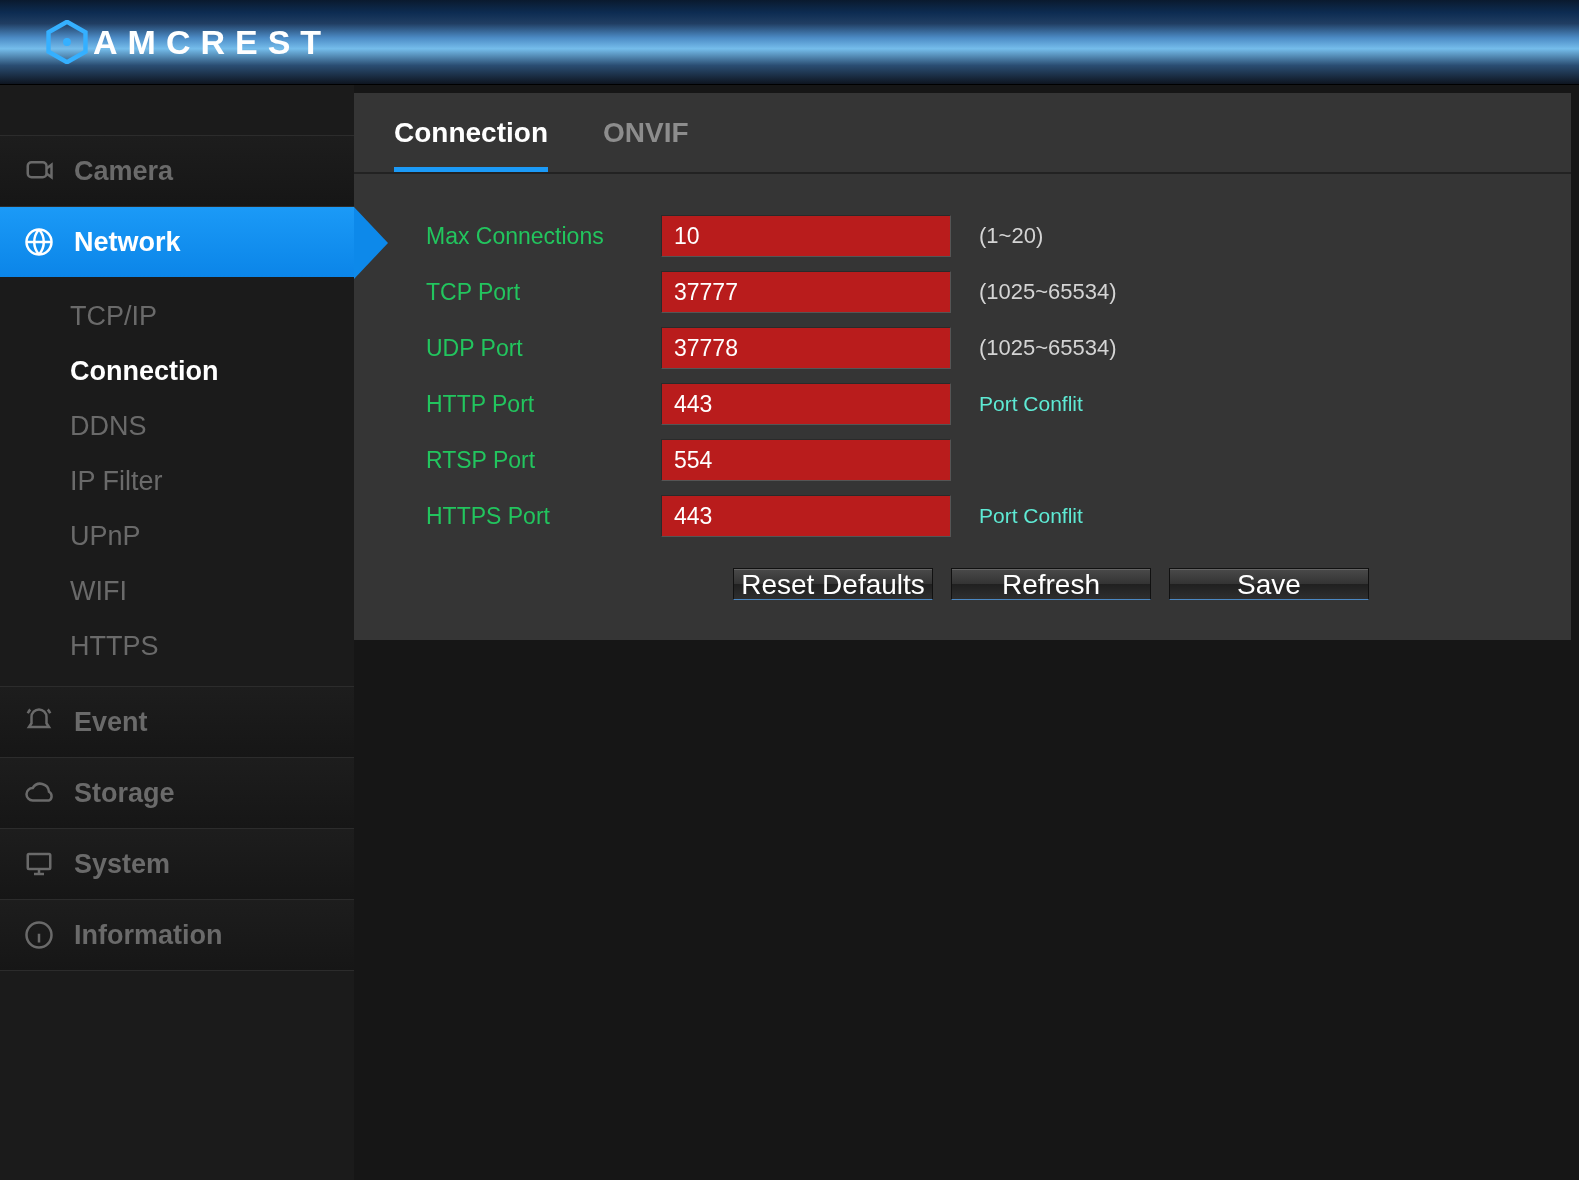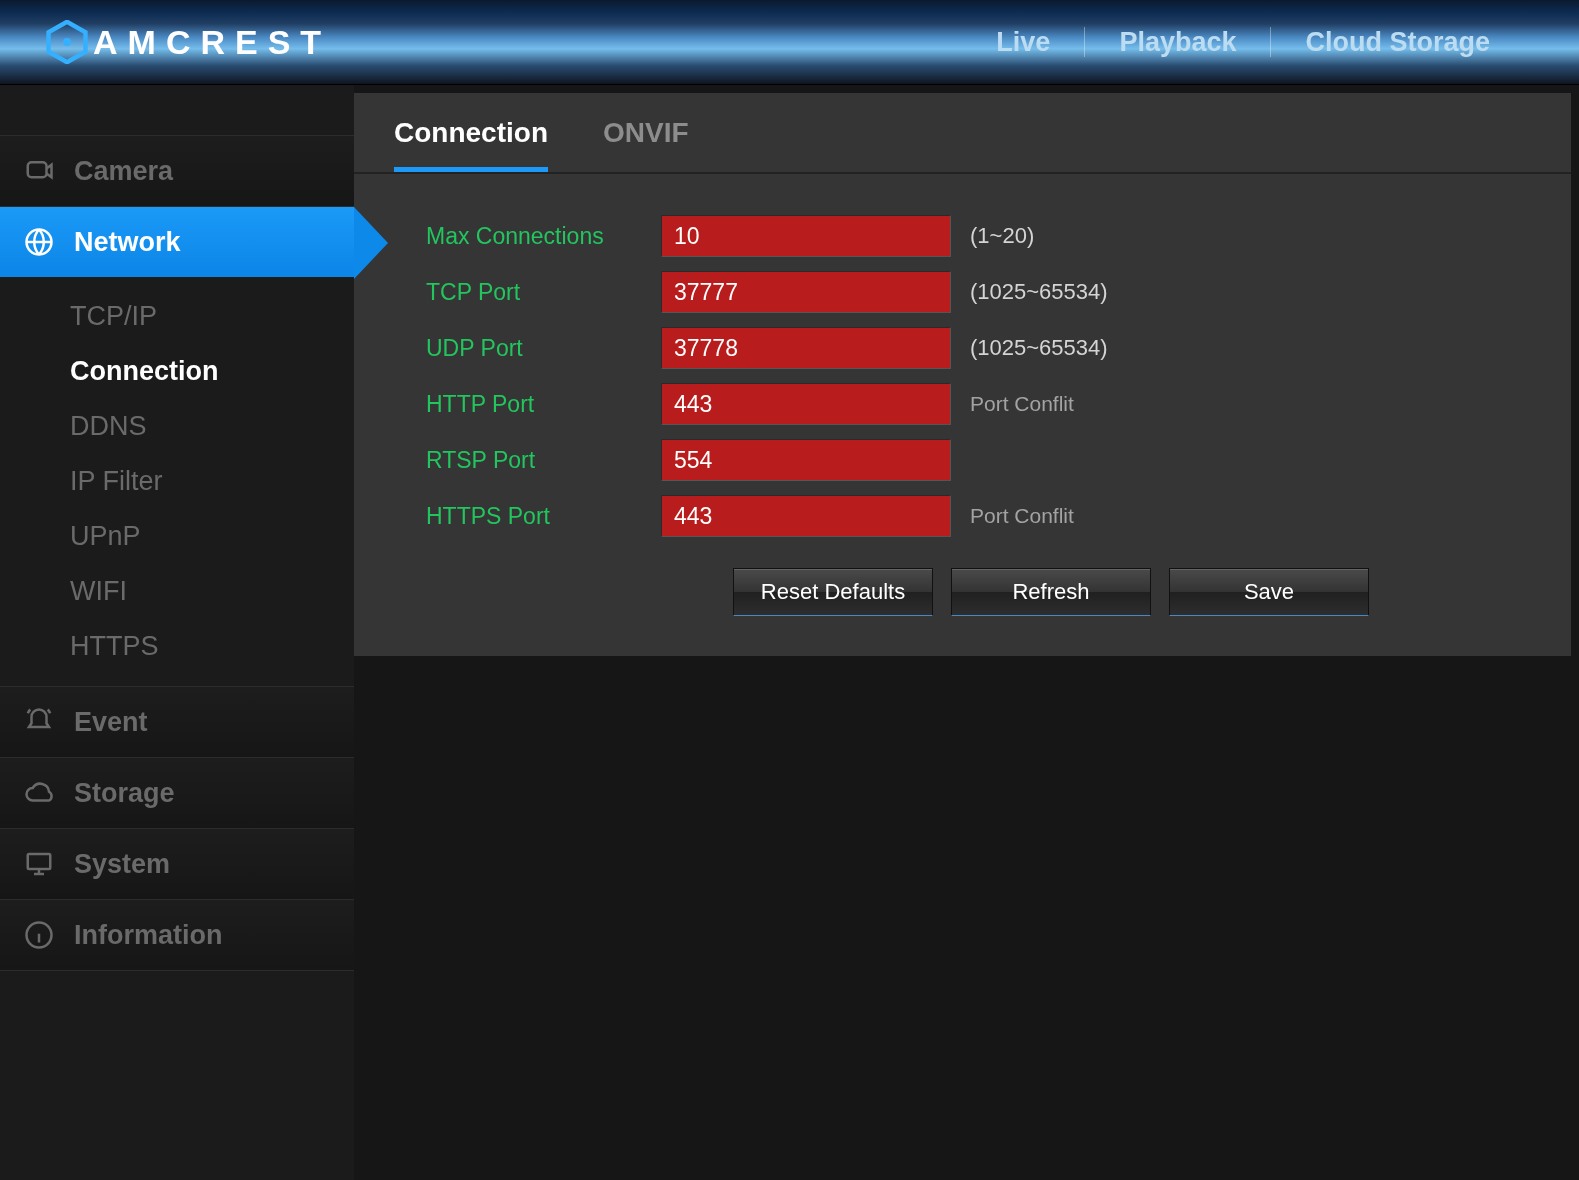--- a/index.html
+++ b/index.html
@@ -61,52 +61,45 @@
   .tabstrip { height:2px; background:#222; }
 
   .form { padding:34px 0 0 72px; }
   .form-row { display:flex; align-items:center; height:56px; font-size:23px; }
   .form-label { width:235px; color:#22c55e; }
   .form-input {
     width:290px; height:42px; background:#b91c1c;
     border:1px solid #555; border-top-color:#2a2a2a; border-left-color:#2a2a2a;
     color:#fff; font-size:23px; padding:0 12px; outline:none;
   }
-  .form-hint { margin-left:19px; color:#d4d4d4; font-size:22px; }
-  .form-hint.err { color:#a3a3a3; font-size:21px; }
+  .form-hint { margin-left:28px; color:#d4d4d4; font-size:22px; }
+  .form-hint.err { color:#5eead4; font-size:21px; }
 
   .btn-row { display:flex; gap:18px; padding:24px 0 0 307px; }
   .btn {
-    width:200px; height:48px;
+    width:200px; height:32px;
     background:linear-gradient(to bottom,#4a4a4a 0%,#333 50%,#202020 51%,#2e2e2e 100%);
     border:1px solid #111; border-bottom-color:#4b87c1;
     box-shadow:inset 0 1px 0 rgba(255,255,255,.15);
-    color:#fff; font-size:22px; cursor:pointer;
+    color:#fff; font-size:28px; cursor:pointer;
   }
 </style>
 </head>
 <body>
 
 <div class="header">
   <div class="logo-wrap">
     <span class="logo-icon">
       <svg viewBox="0 0 100 100" width="44" height="44">
         <polygon points="50,4 92,28 92,72 50,96 8,72 8,28" fill="none" stroke="#35b0ff" stroke-width="10"></polygon>
         <circle cx="50" cy="50" r="9" fill="#35b0ff"></circle>
       </svg>
     </span>
     <span class="logo-text">AMCREST</span>
   </div>
-  <div class="topnav">
-    <div class="topnav-item">Live</div>
-    <div class="topnav-sep"></div>
-    <div class="topnav-item">Playback</div>
-    <div class="topnav-sep"></div>
-    <div class="topnav-item">Cloud Storage</div>
-  </div>
 </div>
 
 <div class="body">
 
   <div class="sidebar">
     <div style="height:50px"></div>
     <div class="side-sep"></div>
 
     <div class="side-item">
       <span class="side-icon">

